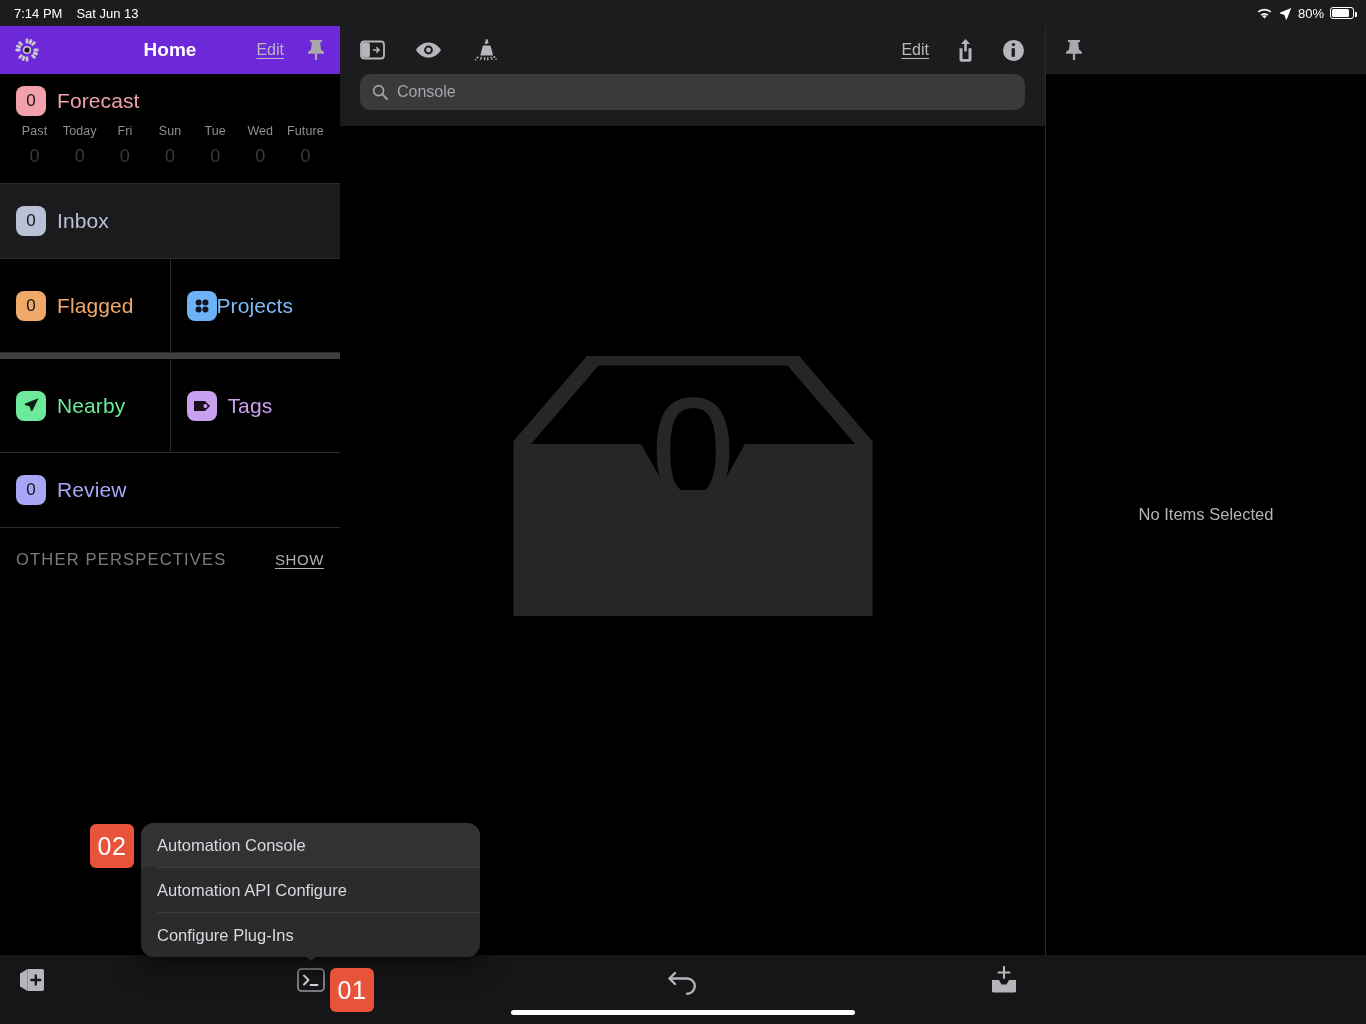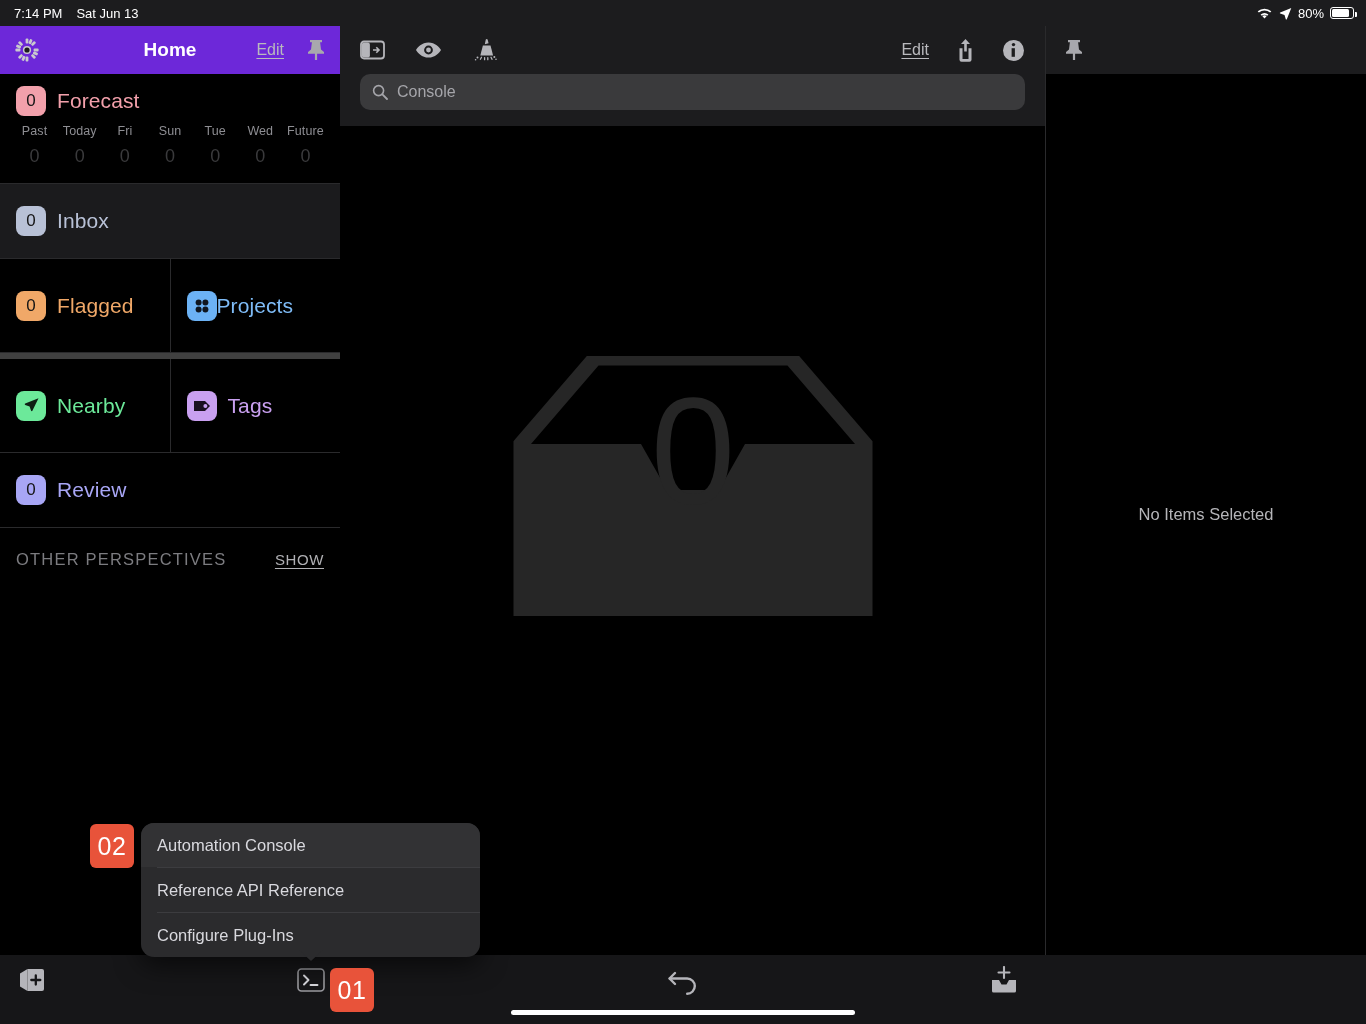--- a/index.html
+++ b/index.html
@@ -401,21 +401,21 @@
       </span>
     </div>
     <div class="insp-body">
       <span class="insp-empty">No Items Selected</span>
     </div>
   </div>
 
   <div class="popup">
     <div class="popup-item hl">Automation Console</div>
     <div class="popup-sep"></div>
-    <div class="popup-item">Reference API Reference</div>
+    <div class="popup-item">Automation API Configure</div>
     <div class="popup-sep"></div>
     <div class="popup-item">Configure Plug-Ins</div>
   </div>
   <div class="popup-arrow"></div>
 
   <div class="bottombar">
     <div class="bb-inner">
       <span class="bb-item" style="left:18px; top:12px;">
         <svg width="30" height="26" viewBox="0 0 30 26">
             <path d="M2 6.5 9.5 2v22L2 19.5z" fill="#b5b5ba"></path>

